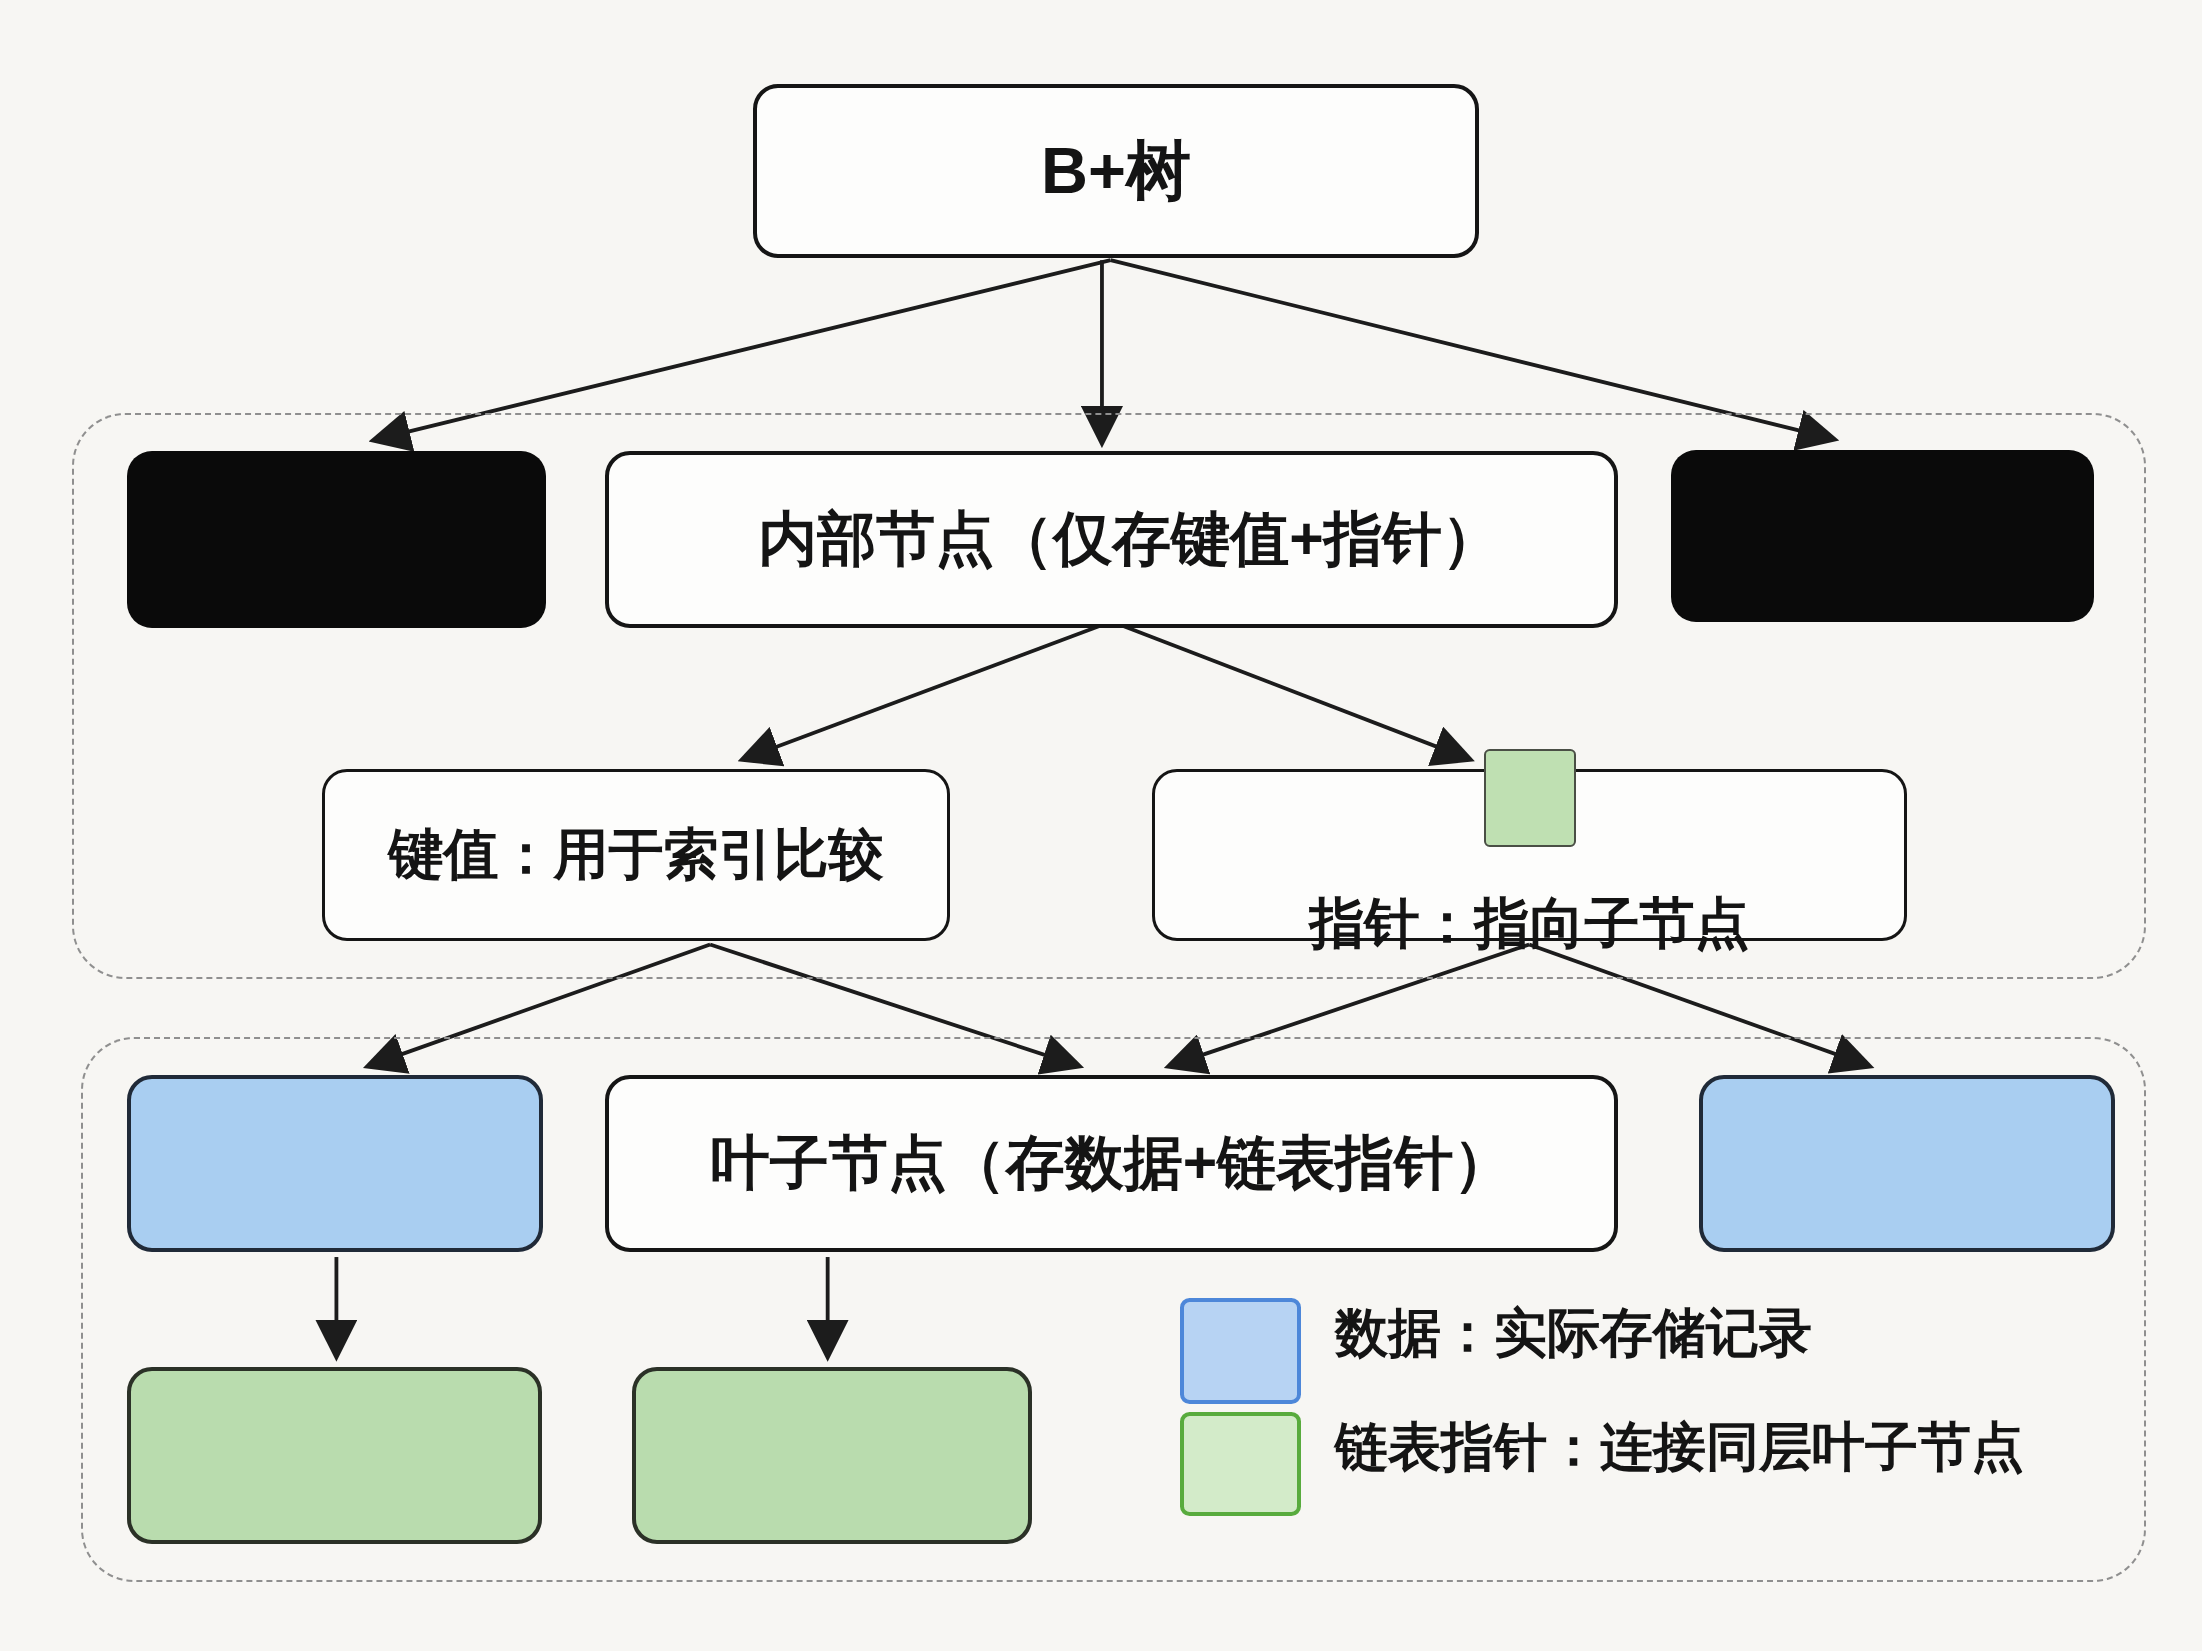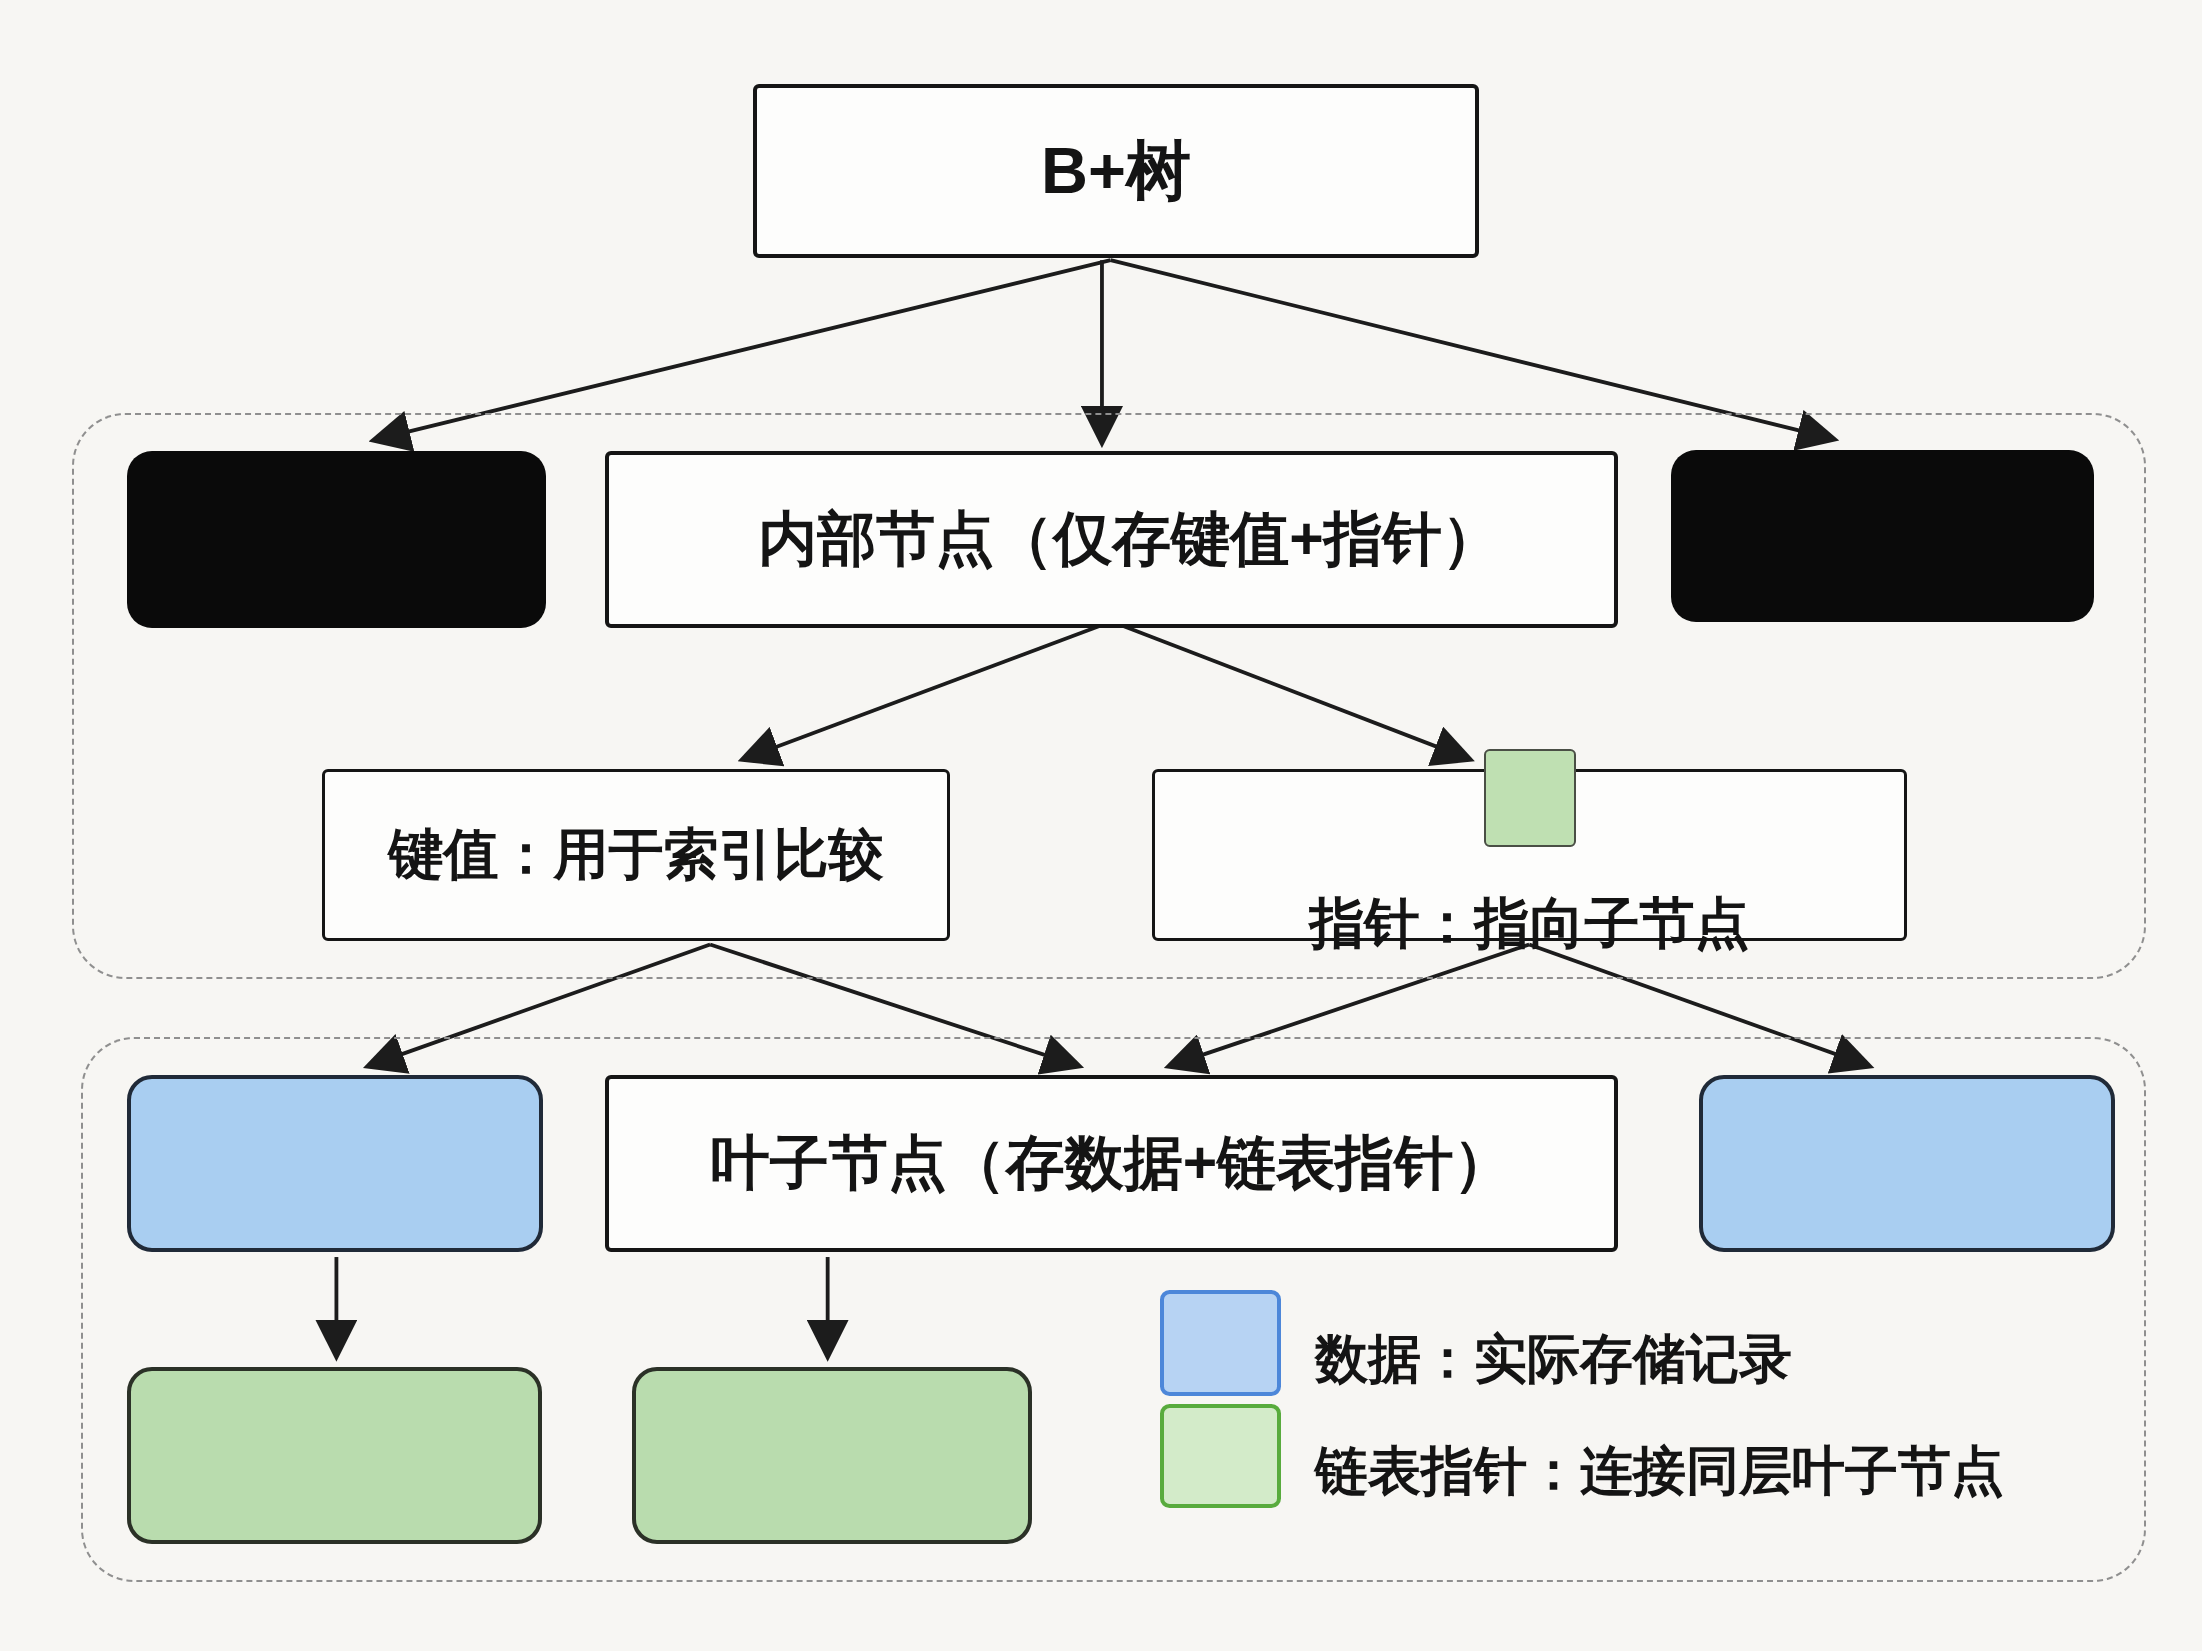--- a/index.html
+++ b/index.html
@@ -8,21 +8,21 @@
     width:2202px;height:1652px;
     background:#f7f6f3;
     overflow:hidden;
     font-family:"Liberation Sans","DejaVu Sans",sans-serif;
     color:#141414;
   }
   .abs{position:absolute;box-sizing:border-box;}
   .node{
     background:#fdfdfc;
     border:4.8px solid #151515;
-    border-radius:6px;
+    border-radius:25px;
     display:flex;align-items:center;justify-content:center;
     text-align:center;
   }
   .title-box{left:753px;top:84px;width:726px;height:174px;font-size:65px;font-weight:700;}
   .dashed-group{
     border:2.9px dashed #8f8f8f;
     border-radius:53px;
     background:transparent;
   }
   .group-internal{left:72px;top:413px;width:2074px;height:566px;}
@@ -37,21 +37,21 @@
     width:88px;height:94px;flex:0 0 auto;
     background:#bfe0b2;border:2.9px solid #4a4f45;border-radius:5.7px;
   }
   .leaf-title-box{left:605px;top:1075px;width:1013px;height:177px;font-size:59px;font-weight:700;justify-content:center;}
   .blue-box{background:#a9cef1;border:4.8px solid #202a38;border-radius:25px;}
   .blue-left{left:127px;top:1075px;width:416px;height:177px;}
   .blue-right{left:1699px;top:1075px;width:416px;height:177px;}
   .green-box{background:#b9dcae;border:4.8px solid #2b3127;border-radius:25px;}
   .green-1{left:127px;top:1367px;width:415px;height:177px;}
   .green-2{left:632px;top:1367px;width:400px;height:177px;}
-  .legend-row{display:flex;align-items:flex-end;gap:34px;font-size:53px;font-weight:600;}
+  .legend-row{display:flex;align-items:flex-start;gap:34px;font-size:53px;font-weight:600;margin-left:20px;}
   .legend-row-data{left:1160px;top:1298px;height:98px;}
   .legend-row-list{left:1160px;top:1412px;height:96px;}
   .legend-swatch{width:113px;height:100%;border-radius:9.6px;flex:0 0 auto;}
   .legend-swatch-data{background:#b7d3f3;border:4.8px solid #4d87d9;}
   .legend-swatch-list{background:#d3ebc9;border:4.8px solid #58ab3d;}
   .arrows{position:absolute;left:0;top:0;width:2202px;height:1652px;pointer-events:none;}
   .lbl{white-space:nowrap;}
 </style>
 </head>
 <body>

